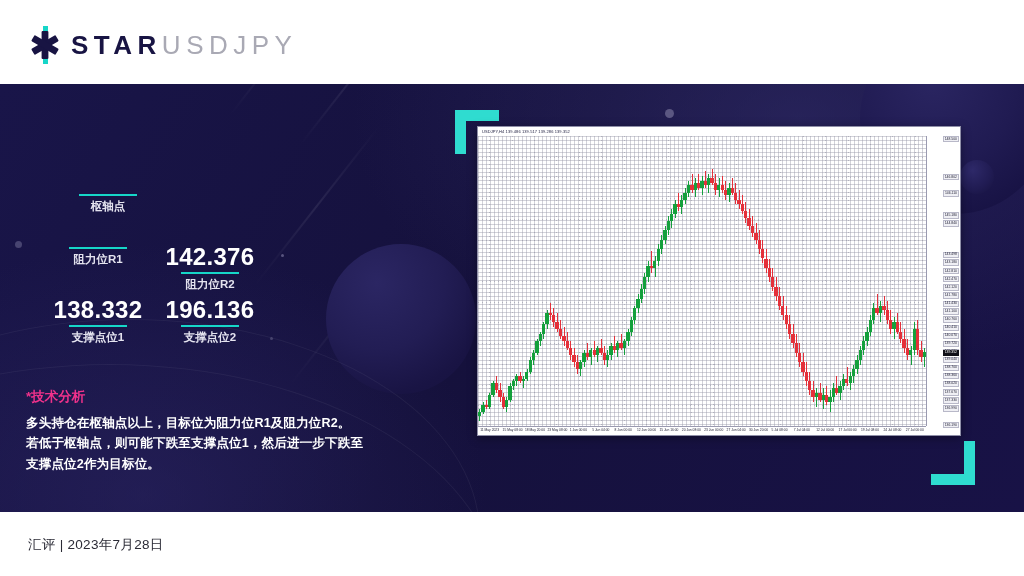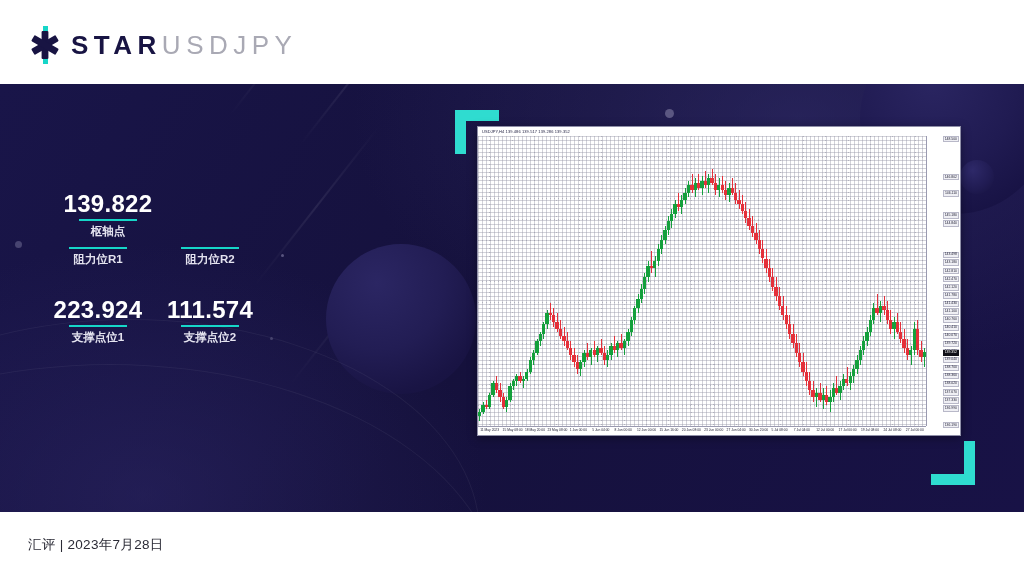--- a/index.html
+++ b/index.html
@@ -212,47 +212,55 @@
 
   <div class="dot" style="left:281px;top:170px;width:3px;height:3px;opacity:.75;"></div>
   <div class="dot" style="left:270px;top:253px;width:3px;height:3px;opacity:.5;"></div>
   <div class="dot" style="left:665px;top:25px;width:9px;height:9px;opacity:.75;"></div>
   <div class="dot" style="left:15px;top:157px;width:7px;height:7px;opacity:.55;"></div>
 
   <div id="left">
 
 
     <div class="lv" id="lv-pivot">
-      <div class="val">139.822</div>
       <div class="rule"></div>
       <div class="lbl">枢轴点</div>
     </div>
 
     <div class="lv" id="lv-r1">
       <div class="rule"></div>
       <div class="lbl">阻力位R1</div>
     </div>
 
     <div class="lv" id="lv-r2">
+      <div class="val">142.376</div>
       <div class="rule"></div>
       <div class="lbl">阻力位R2</div>
     </div>
 
     <div class="lv" id="lv-s1">
-      <div class="val">223.924</div>
+      <div class="val">138.332</div>
       <div class="rule"></div>
       <div class="lbl">支撑点位1</div>
     </div>
 
     <div class="lv" id="lv-s2">
-      <div class="val">111.574</div>
+      <div class="val">196.136</div>
       <div class="rule"></div>
       <div class="lbl">支撑点位2</div>
     </div>
 
+    <div id="analysis">
+      <div id="analysis-title">*技术分析</div>
+      <div id="analysis-body">
+        <div>多头持仓在枢轴点以上，目标位为阻力位R1及阻力位R2。</div>
+        <div>若低于枢轴点，则可能下跌至支撑点位1，然后进一步下跌至</div>
+        <div>支撑点位2作为目标位。</div>
+      </div>
+    </div>
   </div>
 
   <div id="chart-zone">
     <div class="bracket" id="br-tl">
       <i class="h"></i>
         <i class="v"></i>
     </div>
     <div class="bracket" id="br-br">
       <i class="h"></i>
         <i class="v"></i>

